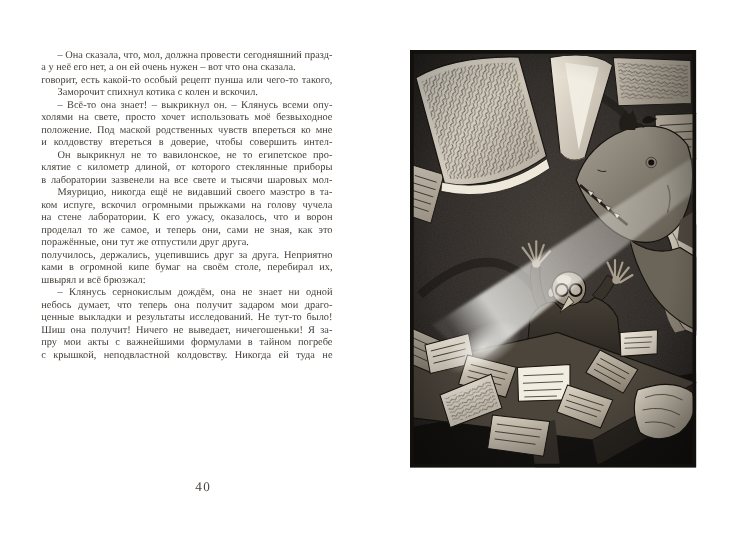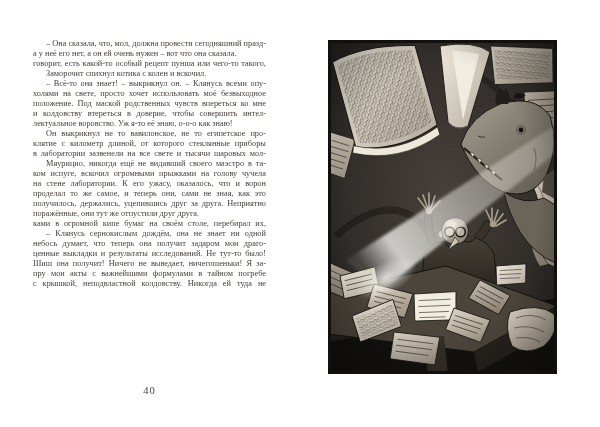--- a/index.html
+++ b/index.html
@@ -12,21 +12,21 @@
   
   .textblock{
     position:absolute;left:33px;top:39px;width:233px;
     font-size:8.3px;color:#443e38;
   }
   .line{height:10px;line-height:10px;white-space:nowrap;text-align:left;}
   .line.flex{display:flex;justify-content:space-between;white-space:normal;}
   .line.flex span{flex:0 0 auto;}
   .line.first{padding-left:13px;}
   .pagenum{
-    position:absolute;left:33px;top:385px;width:233px;text-align:center;
+    position:absolute;left:46px;top:385px;width:233px;text-align:center;
     font-size:10.5px;letter-spacing:1px;color:#4a443c;
   }
   
   .illo{
     position:absolute;left:328px;top:40px;width:229px;height:334px;
   }
   .illo svg{display:block;width:100%;height:100%;}
 </style>
 </head>
 <body>
@@ -95,21 +95,20 @@
         <div class="line flex">
           <span>и</span>
           <span>колдовству</span>
           <span>втереться</span>
           <span>в</span>
           <span>доверие,</span>
           <span>чтобы</span>
           <span>совершить</span>
           <span>интел-</span>
         </div>
-        <div class="line last">лектуальное воровство. Уж я-то её знаю, о-о-о как знаю!</div>
         <div class="line first flex">
           <span>Он</span>
           <span>выкрикнул</span>
           <span>не</span>
           <span>то</span>
           <span>вавилонское,</span>
           <span>не</span>
           <span>то</span>
           <span>египетское</span>
           <span>про-</span>
@@ -176,42 +175,43 @@
           <span>самое,</span>
           <span>и</span>
           <span>теперь</span>
           <span>они,</span>
           <span>сами</span>
           <span>не</span>
           <span>зная,</span>
           <span>как</span>
           <span>это</span>
         </div>
+        <div class="line last">поражённые, они тут же отпустили друг друга.</div>
         <div class="line flex">
           <span>получилось,</span>
           <span>держались,</span>
           <span>уцепившись</span>
           <span>друг</span>
           <span>за</span>
           <span>друга.</span>
           <span>Неприятно</span>
         </div>
-        <div class="line last">поражённые, они тут же отпустили друг друга.</div>
         <div class="line flex">
           <span>ками</span>
           <span>в</span>
           <span>огромной</span>
           <span>кипе</span>
           <span>бумаг</span>
           <span>на</span>
           <span>своём</span>
           <span>столе,</span>
           <span>перебирал</span>
           <span>их,</span>
         </div>
+        <div class="line last">швырял и всё брюзжал:</div>
         <div class="line first flex">
           <span>–</span>
           <span>Клянусь</span>
           <span>сернокислым</span>
           <span>дождём,</span>
           <span>она</span>
           <span>не</span>
           <span>знает</span>
           <span>ни</span>
           <span>одной</span>

